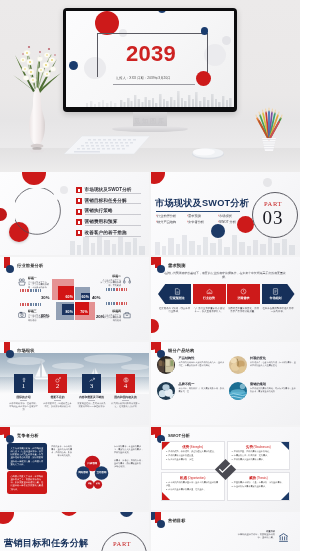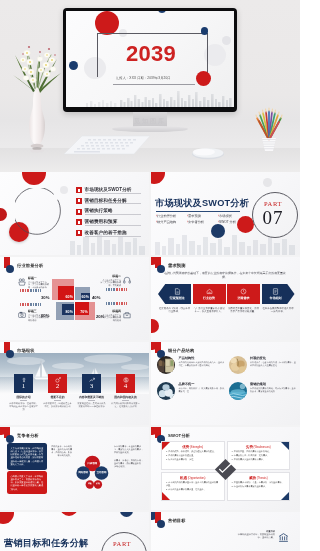--- a/index.html
+++ b/index.html
@@ -459,21 +459,21 @@
           <rect x="131" y="10" width="5" height="16"></rect>
               <rect x="138" y="16" width="6" height="10"></rect>
             </g>
         </svg>
         <div class="dot" style="left:-8px;top:-10px;width:22px;height:22px;background:#cd1a1a;"></div>
         <div class="dot" style="left:60px;top:52px;width:14px;height:14px;background:#1d3a67;"></div>
         <div class="dot" style="left:86px;top:44px;width:17px;height:17px;background:#cd1a1a;"></div>
         <div class="dot" style="left:112px;top:6px;width:9px;height:9px;background:#e6e6e9;"></div>
         <div class="partring"></div>
         <div class="partlbl">PART</div>
-        <div class="partnum">07</div>
+        <div class="partnum">03</div>
         <div class="parttitle">市场现状及SWOT分析</div>
         <div class="partul"></div>
         <div class="partbul">
             <span class="pb">行业前景分析</span>
             <span class="pb">需求预测</span>
             <span class="pb">市场现状</span>
             <span class="pb">细分产品结构</span>
             <span class="pb">竞争者分析</span>
             <span class="pb">SWOT 分析</span>
           </div>

